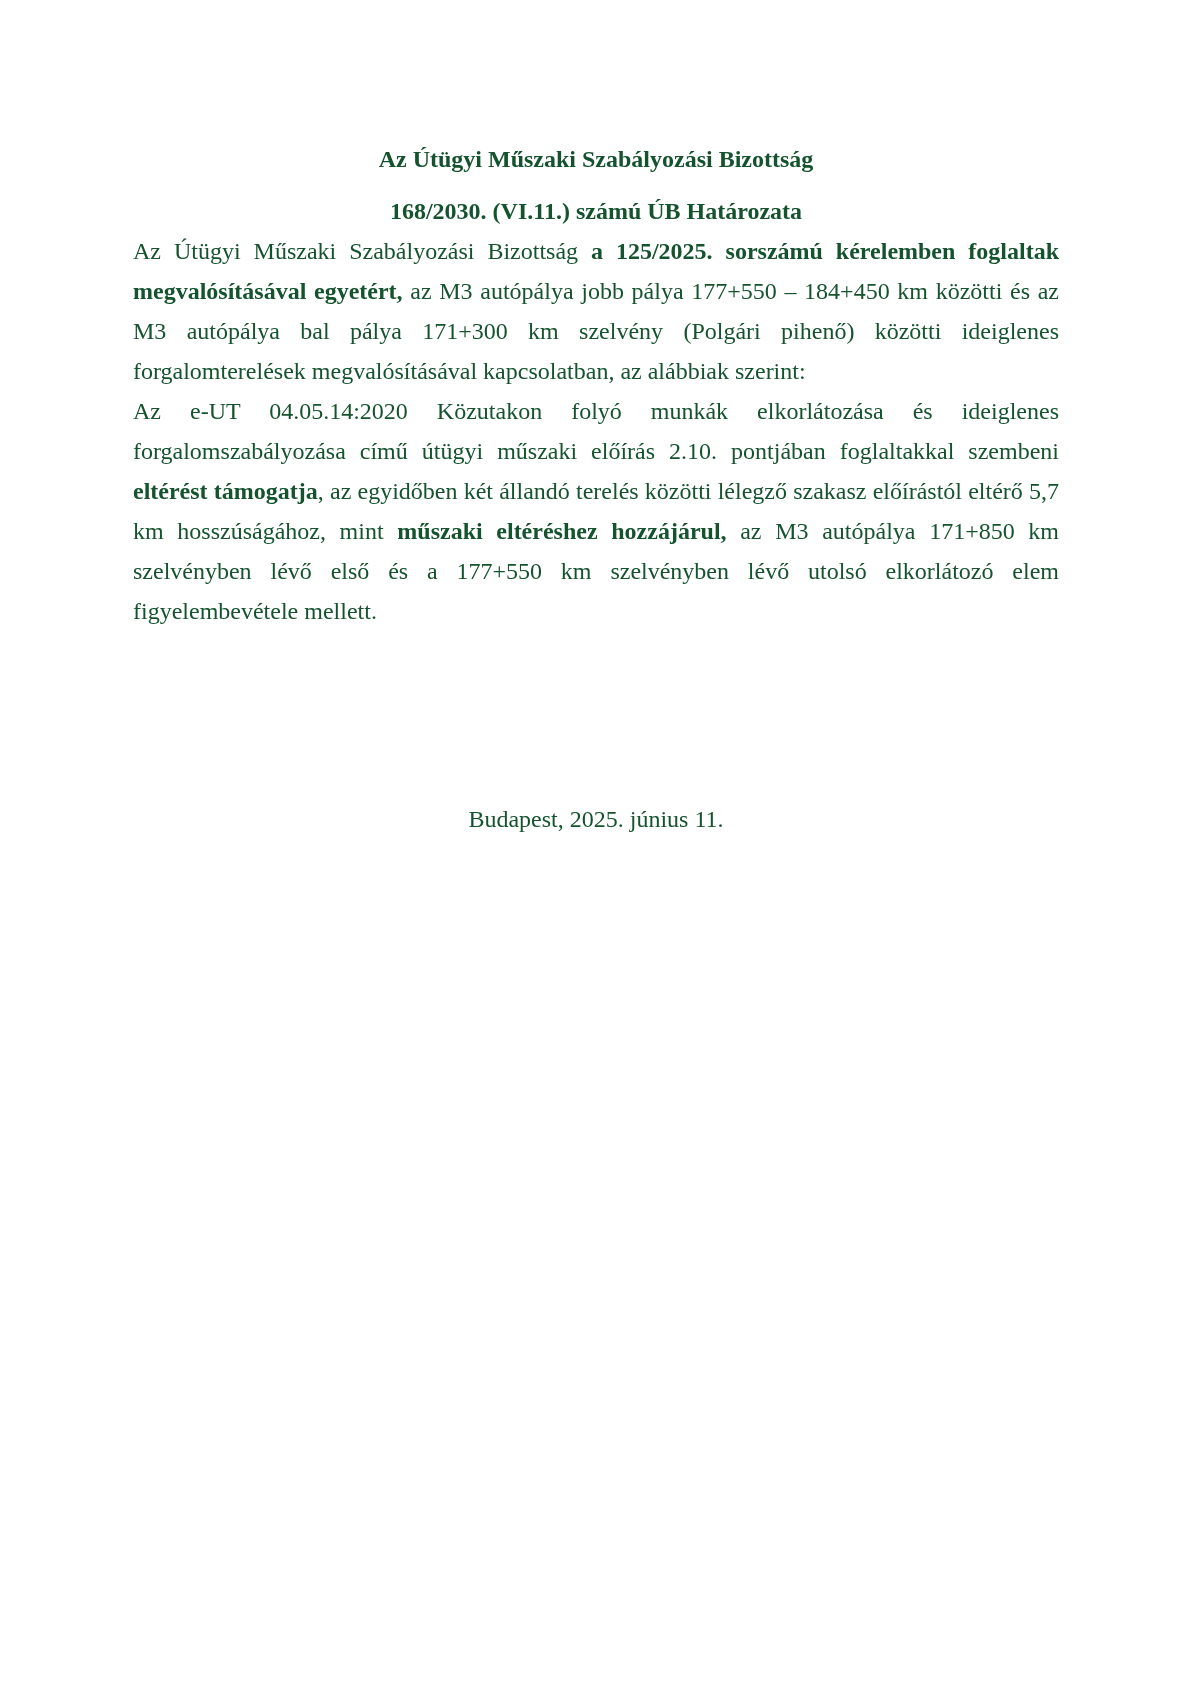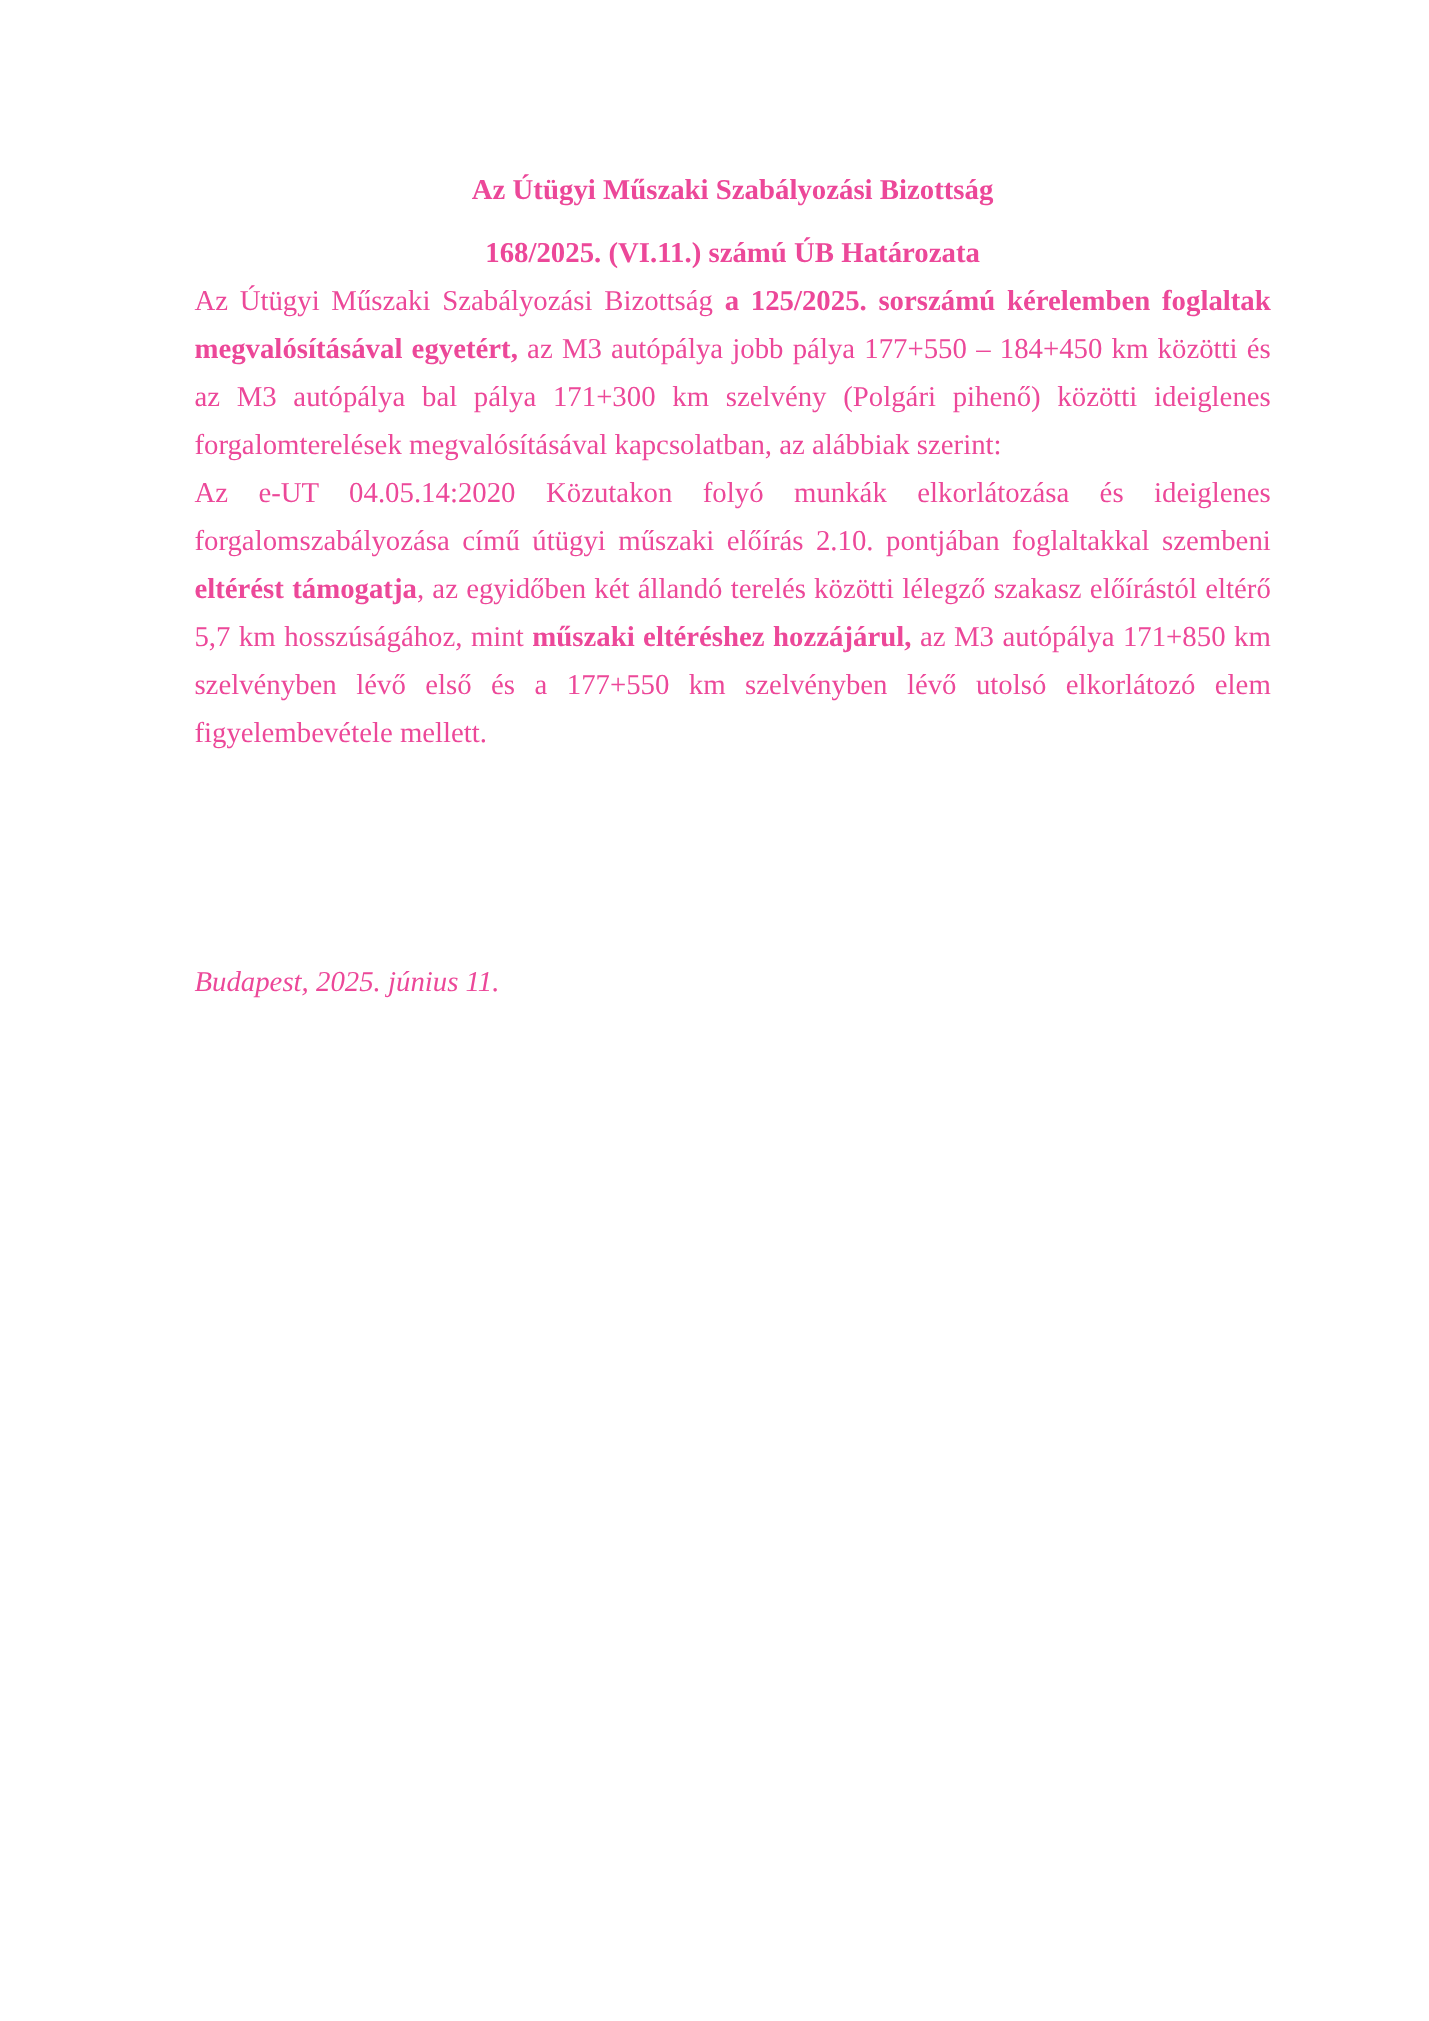--- a/index.html
+++ b/index.html
@@ -5,26 +5,25 @@
   html, body {
     margin: 0;
     padding: 0;
     background: #ffffff;
   }
   .page {
     position: relative;
     width: 1191px;
     height: 1208px;
     background: #ffffff;
-    color: #ec4899;
+    color: #14532d;
     font-family: "Liberation Serif", "DejaVu Serif", serif;
     font-size: 24px;
     overflow: hidden;
     box-sizing: border-box;
-    padding-left: 29px;
   }
   .content {
     box-sizing: border-box;
     padding: 139px 132px 0 133px;
   }
   .title {
     margin: 0;
     text-align: center;
     font-weight: bold;
     font-size: 24px;
@@ -37,34 +36,33 @@
     margin: 0;
     text-align: justify;
     line-height: 40px;
     font-family: Liberation Serif, serif;
   }
   .para1 { margin-top: 48px; }
   .para2 { margin-top: 46px; }
   .b { font-weight: bold; }
   .dateline {
     margin: 168px 0 0 0;
-    text-align: left;
+    text-align: center;
     line-height: 40px;
-    font-style: italic;
   }
 </style>
 </head>
 <body>
 
 <div class="page">
   <div class="content">
 
     <h1 class="title">Az Útügyi Műszaki Szabályozási Bizottság</h1>
 
-    <h1 class="title title2">168/2025. (VI.11.) számú ÚB Határozata</h1>
+    <h1 class="title title2">168/2030. (VI.11.) számú ÚB Határozata</h1>
 
     <p class="para para1"><span>Az Útügyi Műszaki Szabályozási Bizottság </span><span class="b">a 125/2025. sorszámú kérelemben foglaltak megvalósításával egyetért,</span><span> az M3 autópálya jobb pálya 177+550 – 184+450 km közötti és az M3 autópálya bal pálya 171+300 km szelvény (Polgári pihenő) közötti ideiglenes forgalomterelések megvalósításával kapcsolatban, az alábbiak szerint:</span></p>
 
     <p class="para para2"><span>Az e-UT 04.05.14:2020 Közutakon folyó munkák elkorlátozása és ideiglenes forgalomszabályozása című útügyi műszaki előírás 2.10. pontjában foglaltakkal szembeni </span><span class="b">eltérést támogatja</span><span>, az egyidőben két állandó terelés közötti lélegző szakasz előírástól eltérő 5,7 km hosszúságához, mint </span><span class="b">műszaki eltéréshez hozzájárul,</span><span> az M3 autópálya 171+850 km szelvényben lévő első és a 177+550 km szelvényben lévő utolsó elkorlátozó elem figyelembevétele mellett.</span></p>
 
     <p class="dateline">Budapest, 2025. június 11.</p>
 
   </div>
 </div>
 

